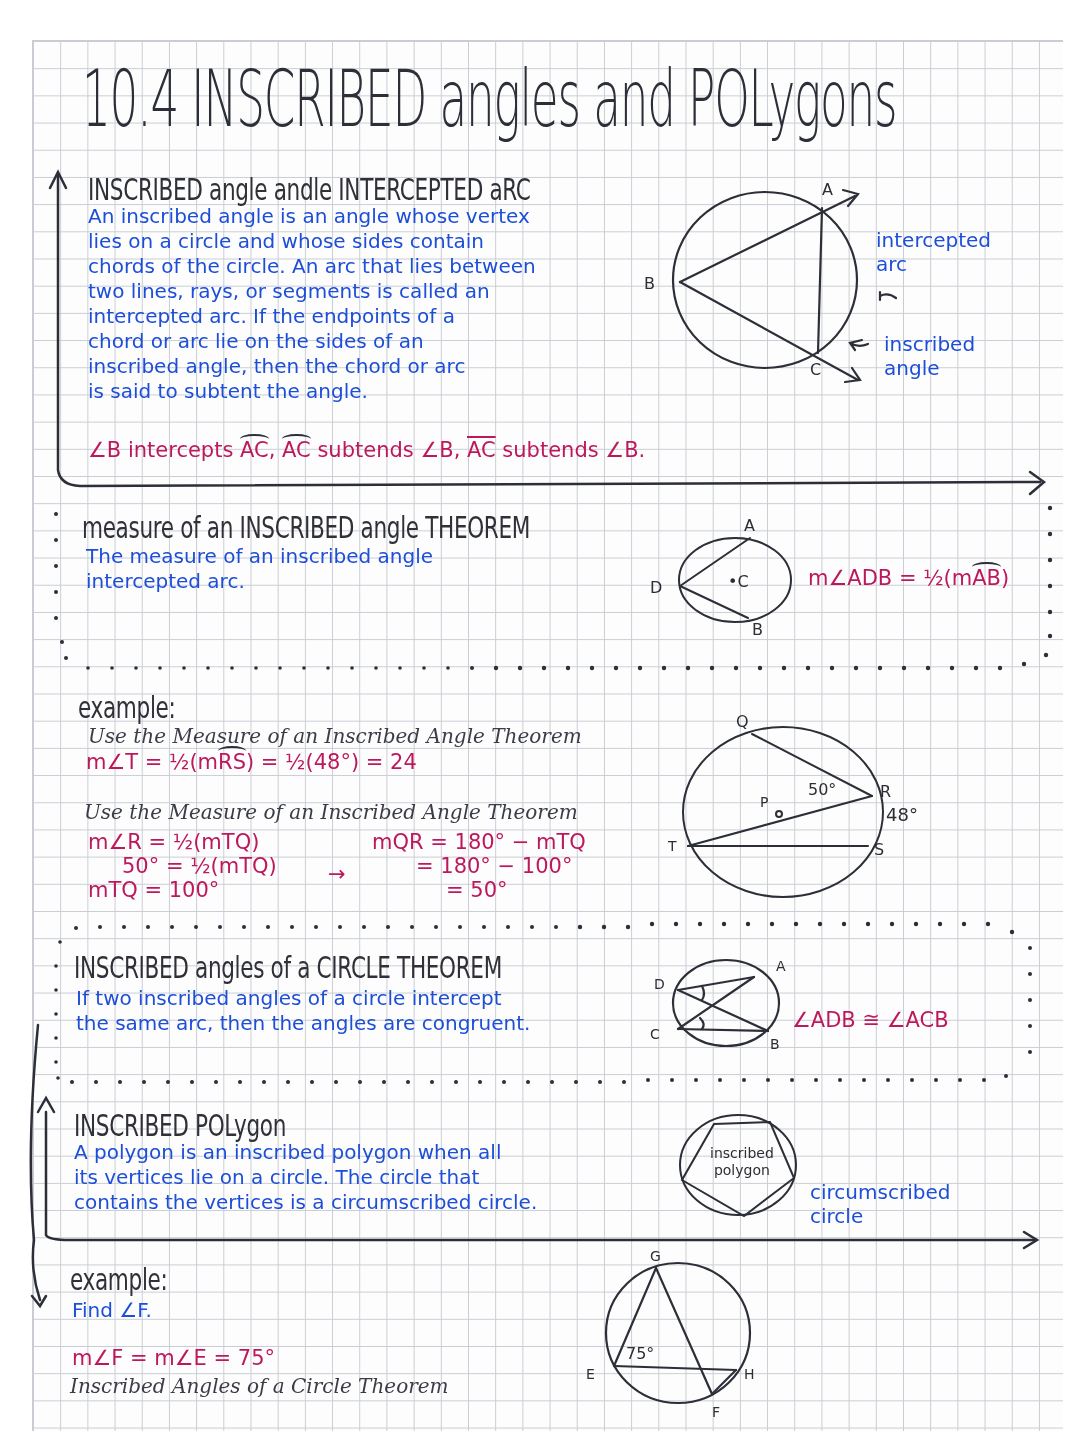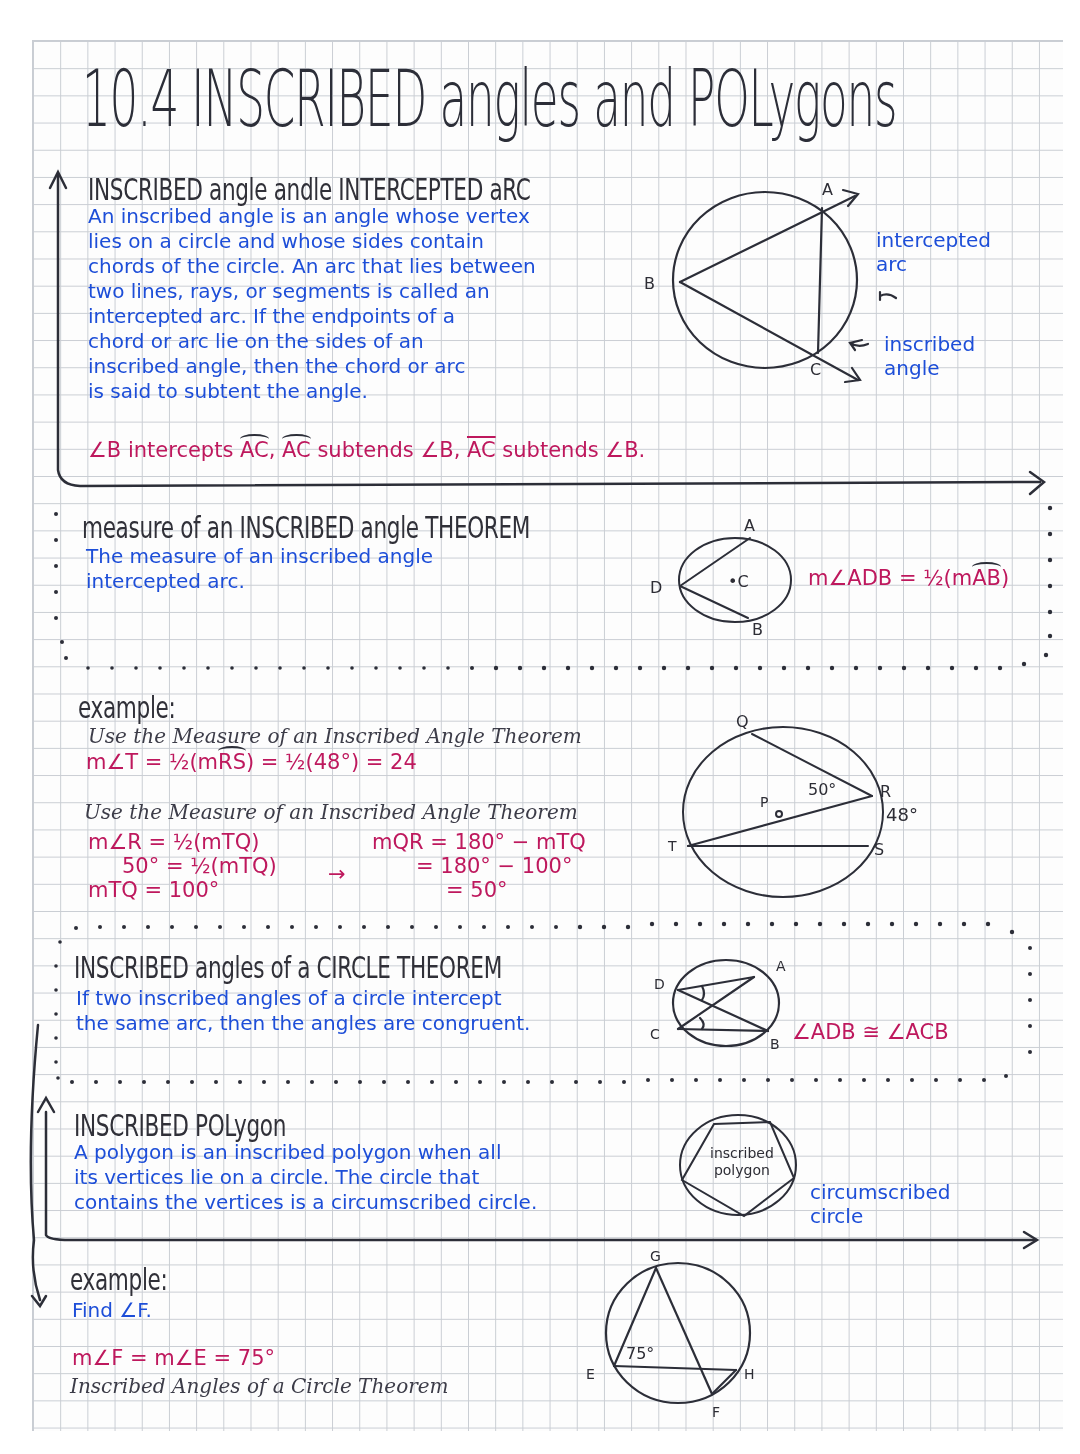--- a/index.html
+++ b/index.html
@@ -327,21 +327,21 @@
       <line x1="678" y1="1029" x2="754" y2="977"></line>
       <line x1="678" y1="1029" x2="768" y2="1031"></line>
       <path d="M702 986 Q706 994 702 1000"></path>
       <path d="M700 1018 Q706 1024 702 1029"></path>
     </g>
   </svg>
   <div class="abs label small" style="left:776px; top:958px;">A</div>
   <div class="abs label small" style="left:654px; top:976px;">D</div>
   <div class="abs label small" style="left:650px; top:1026px;">C</div>
   <div class="abs label small" style="left:770px; top:1036px;">B</div>
-  <div class="abs math" style="left:792px; top:1008px;margin-top:12px;">∠ADB ≅ ∠ACB</div>
+  <div class="abs math" style="left:792px; top:1008px;">∠ADB ≅ ∠ACB</div>
 </div>
 
 <div>
   <div class="abs heading" style="left:74px; top:1108px;">INSCRIBED POLygon</div>
   <div class="abs body-text" style="left:74px; top:1140px;">
     <span class="line">A polygon is an inscribed polygon when all</span>
     <span class="line">its vertices lie on a circle. The circle that</span>
     <span class="line">contains the vertices is a circumscribed circle.</span>
   </div>
   <svg class="draw" width="1080" height="1454">

